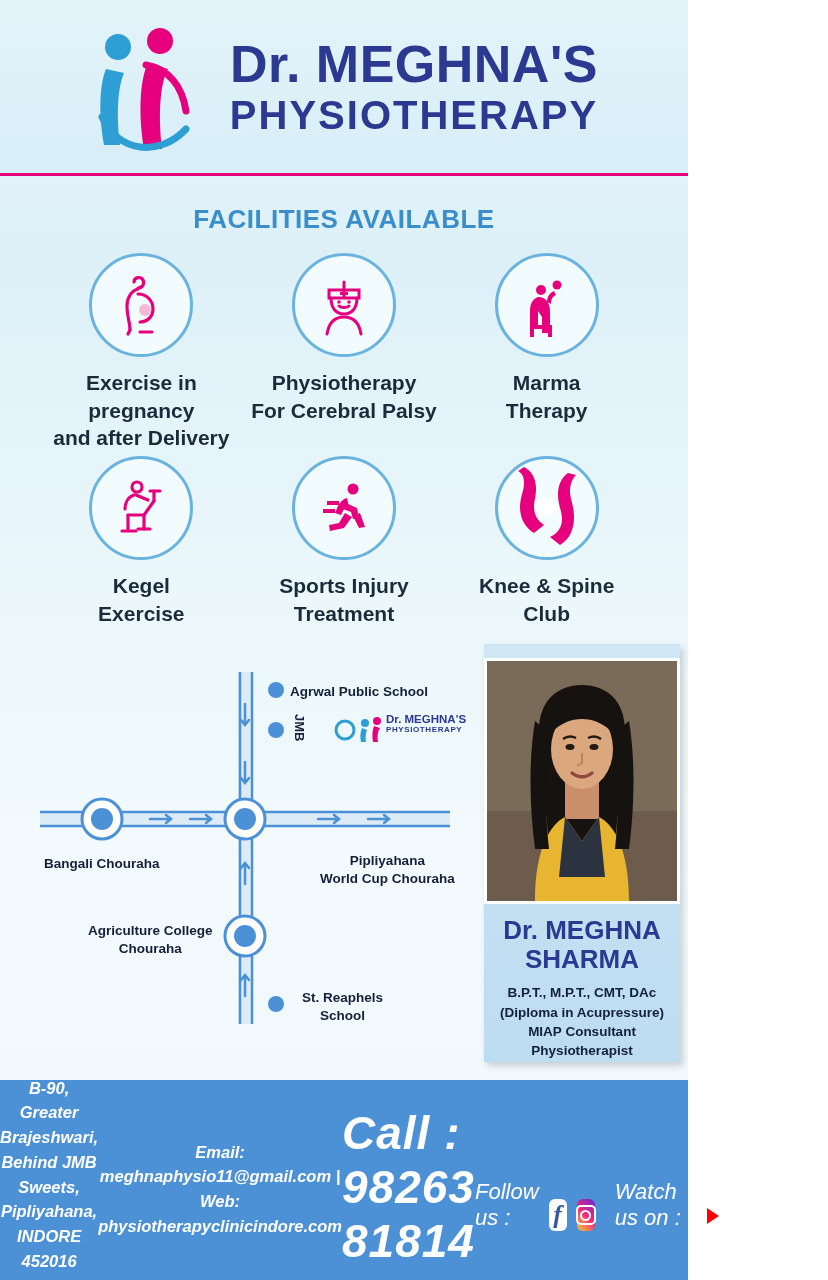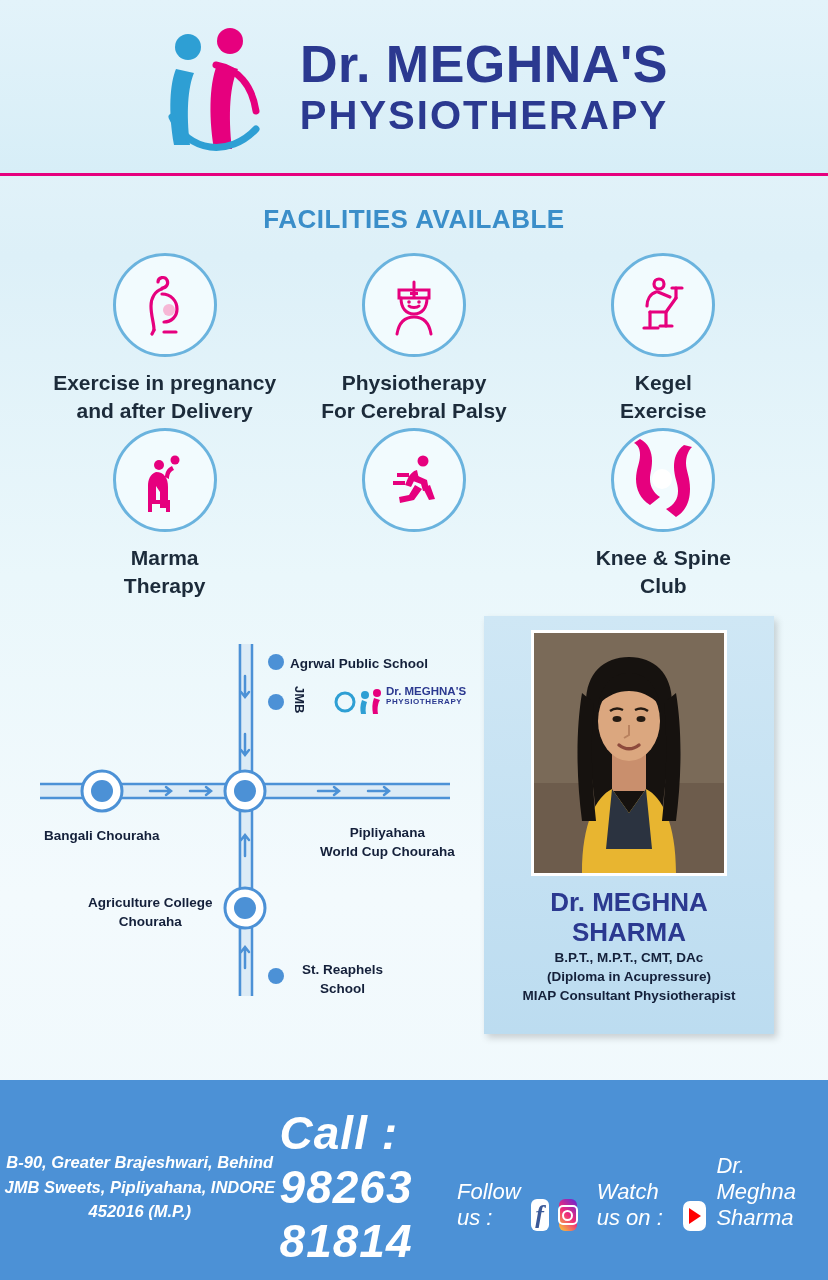--- a/index.html
+++ b/index.html
@@ -4,21 +4,21 @@
 <style>
   * { box-sizing: border-box; margin: 0; padding: 0; }
   body {
     width: 828px; height: 1280px;
     font-family: "Liberation Sans", sans-serif;
     background: #ffffff;
     overflow: hidden;
     position: relative;
   }
   .poster {
-    width: 828px; height: 1280px;
+    width: 688px; height: 1280px;
     position: relative;
     background: linear-gradient(180deg,#e9f6fb 0%, #ddf0f8 20%, #eaf7fb 45%, #f3fafd 70%, #eef8fc 100%);
     display: flex; flex-direction: column;
   }
 
   
   .header {
     height: 176px;
     background: linear-gradient(180deg,#e3f3fa 0%, #d7eef7 100%);
     display: flex; align-items: center; justify-content: center;
@@ -82,21 +82,21 @@
     width: 196px; height: 246px;
     border: 3px solid #ffffff;
     background: #6c5a4a;
     position: relative; overflow: hidden;
   }
   .doc-name {
     margin-top: 12px; text-align: center; color: #2b3990;
     font-size: 26px; font-weight: bold; line-height: 1.15;
   }
   .doc-creds {
-    text-align: center; color: #14203a;
+    margin-top: 8px; text-align: center; color: #14203a;
     font-size: 13.5px; font-weight: bold; line-height: 1.42;
   }
 
   
   .footer {
     margin-top: auto;
     height: 200px;
     background: #4c91d6;
     display: flex; flex-direction: row; align-items: center;
     padding-top: 14px;
@@ -186,20 +186,40 @@
       </div>
       <div class="cell-label">
         <div>Physiotherapy</div>
         <div>For Cerebral Palsy</div>
       </div>
     </div>
 
     <div class="cell">
       <div class="icon-circle">
         <svg width="74" height="74" viewBox="0 0 74 74">
+          <g fill="#e6007e">
+            <circle cx="31" cy="22" r="5"></circle>
+            <path d="M28 29c-6 2-8 8-8 14l0 14h8V43l4 6v16h8V44c0-9-4-15-12-15z"></path>
+            <circle cx="47" cy="17" r="4.5"></circle>
+            <path d="M44 23c-5 2-7 7-7 11l4 2c0-5 2-8 5-9z"></path>
+            <path d="M20 57h22v4H20z"></path>
+            <path d="M20 57h4v12h-4z"></path>
+            <path d="M38 57h4v12h-4z"></path>
+          </g>
+        </svg>
+      </div>
+      <div class="cell-label">
+        <div>Marma</div>
+        <div>Therapy</div>
+      </div>
+    </div>
+
+    <div class="cell">
+      <div class="icon-circle">
+        <svg width="74" height="74" viewBox="0 0 74 74">
           <g fill="none" stroke="#e6007e" stroke-width="3.2" stroke-linecap="round" stroke-linejoin="round">
             <circle cx="33" cy="16" r="5"></circle>
             <path d="M30 24c-6 2-9 8-9 14"></path>
             <path d="M32 24l12 5"></path>
             <path d="M46 20h10"></path>
             <path d="M50 20v10"></path>
             <path d="M24 44h16l10-14"></path>
             <path d="M24 44v14"></path>
             <path d="M40 44v14"></path>
             <path d="M18 60h14"></path>
@@ -210,49 +230,33 @@
       <div class="cell-label">
         <div>Kegel</div>
         <div>Exercise</div>
       </div>
     </div>
 
     <div class="cell">
       <div class="icon-circle">
         <svg width="74" height="74" viewBox="0 0 74 74">
           <g fill="#e6007e">
-            <circle cx="31" cy="22" r="5"></circle>
-            <path d="M28 29c-6 2-8 8-8 14l0 14h8V43l4 6v16h8V44c0-9-4-15-12-15z"></path>
-            <circle cx="47" cy="17" r="4.5"></circle>
-            <path d="M44 23c-5 2-7 7-7 11l4 2c0-5 2-8 5-9z"></path>
-            <path d="M20 57h22v4H20z"></path>
-            <path d="M20 57h4v12h-4z"></path>
-            <path d="M38 57h4v12h-4z"></path>
-          </g>
-        </svg>
-      </div>
-      <div class="cell-label">
-        <div>Marma</div>
-        <div>Therapy</div>
-      </div>
-    </div>
-
-    <div class="cell">
-      <div class="icon-circle">
-        <svg width="74" height="74" viewBox="0 0 74 74">
-          <g fill="#e6007e">
             <circle cx="46" cy="18" r="5.5"></circle>
             <path d="M40 27c-4 1-7 4-9 8l-3 7 6 2 3-6 5-2z"></path>
             <path d="M41 33l9 4 2 10-6 1-2-7-8-3z"></path>
             <path d="M38 42l-6 10-10 2 1 6 14-3 8-11z"></path>
             <path d="M46 45l6 12 6-1-5-14z"></path>
             <path d="M20 30h12v4H20z"></path>
             <path d="M16 38h12v4H16z"></path>
           </g>
         </svg>
+      </div>
+      <div class="cell-label">
+        <div>Sports Injury</div>
+        <div>Treatment</div>
       </div>
     </div>
 
     <div class="cell">
       <div class="icon-circle">
         <svg width="90" height="90" viewBox="0 0 90 90">
           <g fill="#e6007e">
             <path d="M22 4c8 4 12 12 12 22 0 8-2 12-2 18 0 8 4 14 10 18l-10 8C22 64 18 54 18 44c0-10 4-16 4-24 0-6-2-10-6-12z"></path>
             <path d="M66 10c-8 6-10 14-10 22 0 10 4 16 4 24 0 8-4 14-12 18l10 8c10-6 14-16 14-28 0-12-4-18-4-26 0-6 2-12 6-16z"></path>
             <circle cx="44" cy="44" r="10" fill="#ffffff"></circle>
@@ -364,20 +368,21 @@
       <div class="doc-creds">
         <div>B.P.T., M.P.T., CMT, DAc</div>
         <div>(Diploma in Acupressure)</div>
         <div>MIAP Consultant Physiotherapist</div>
       </div>
     </div>
   </div>
 
   <div class="footer">
     <div class="addr">B-90, Greater Brajeshwari, Behind JMB Sweets, Pipliyahana, INDORE 452016 (M.P.)</div>
+    <div class="addr" style="margin-top:4px;">Email: meghnaphysio11@gmail.com | Web: physiotherapyclinicindore.com</div>
     <div class="call">Call : 98263 81814</div>
     <div class="social">
       <span class="watch-label">Follow us :</span>
       <span class="sq fb">f</span>
       <span class="sq ig"></span>
       <span class="watch-label" style="margin-left:10px;">Watch us on :</span>
       <span class="yt">
           <span class="play"></span>
         </span>
       <span class="yt-name">Dr. Meghna Sharma</span>

